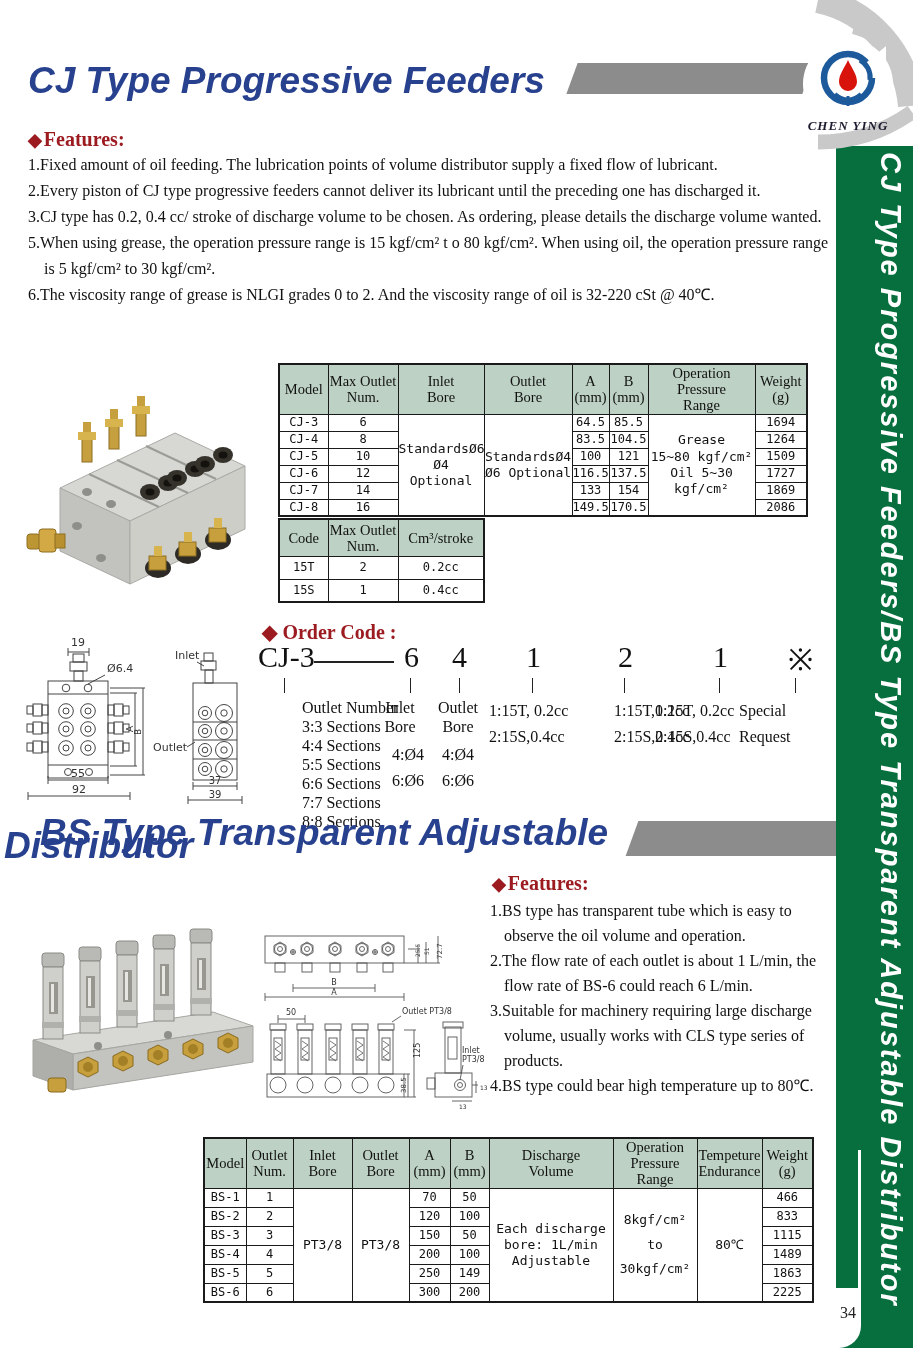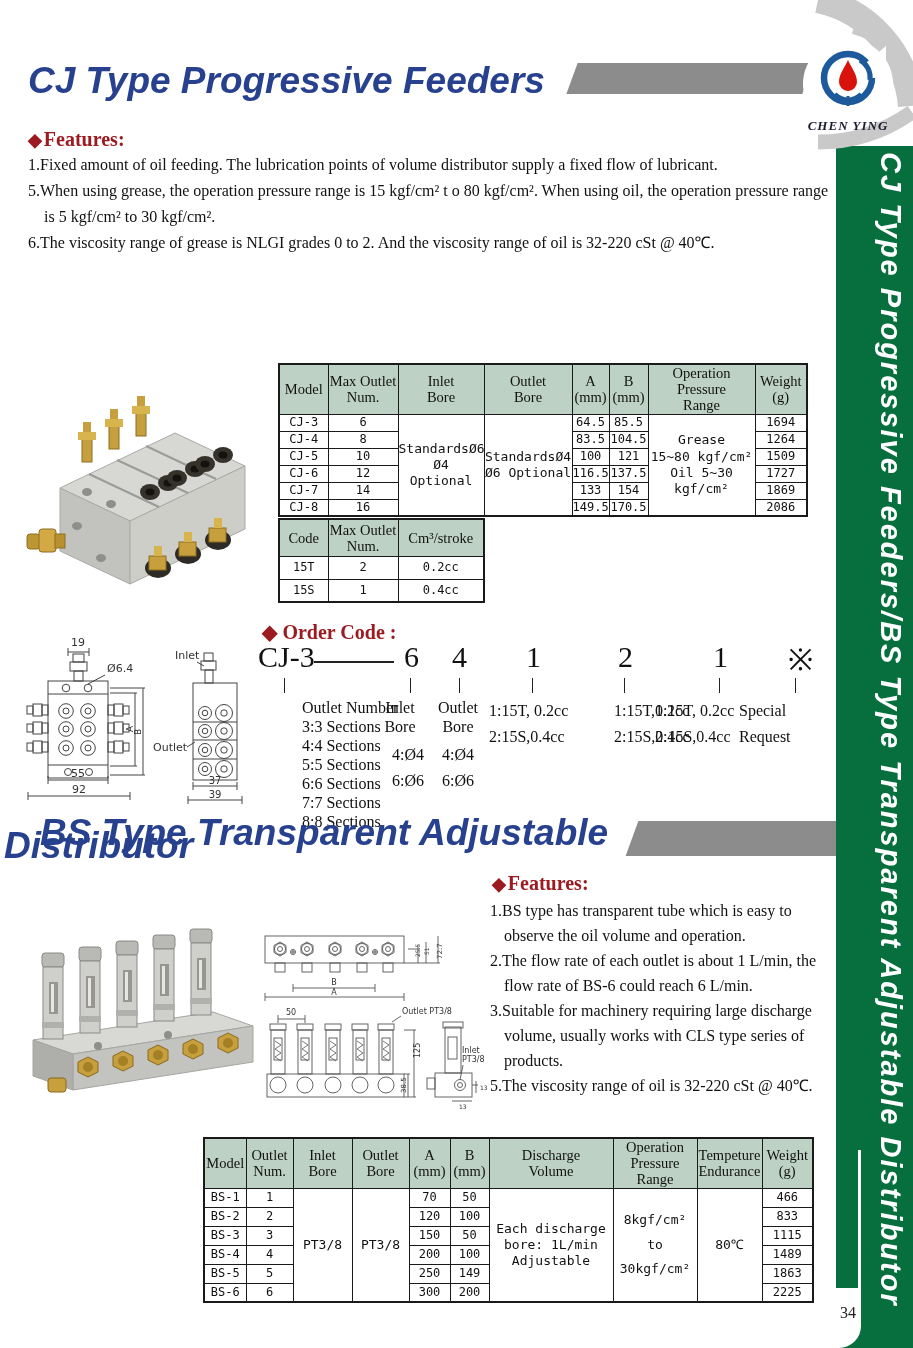--- a/index.html
+++ b/index.html
@@ -72,20 +72,22 @@
 </svg>
 
 <div class="abs big-title" style="left:28px; top:60px;">CJ Type Progressive Feeders</div>
 <div class="abs gray-bar" style="left:572px; top:63px; width:236px; height:31px;"></div>
 
 <div class="abs feat-head" style="left:28px; top:128px;">
   <span class="diamond">◆</span><span>Features:</span>
 </div>
 <div class="abs" style="left:28px; top:152px; width:806px;">
   <div class="feat">1.Fixed amount of oil feeding. The lubrication points of volume distributor supply a fixed flow of lubricant.</div>
+  <div class="feat">2.Every piston of CJ type progressive feeders cannot deliver its lubricant until the preceding one has discharged it.</div>
+  <div class="feat">3.CJ type has 0.2, 0.4 cc/ stroke of discharge volume to be chosen. As ordering, please details the discharge volume  wanted.</div>
   <div class="feat">5.When using grease, the operation pressure range is 15 kgf/cm² t o 80 kgf/cm². When using oil, the operation pressure range is 5 kgf/cm² to 30 kgf/cm².</div>
   <div class="feat">6.The viscosity range of grease is NLGI grades 0 to 2. And the viscosity range of oil is 32-220 cSt @ 40℃.</div>
 </div>
 
 <svg class="abs" style="left:25px; top:388px;" width="230" height="205" viewBox="0 0 230 205">
   <polygon points="35,100 150,45 220,78 105,133" fill="#d7d7d3" stroke="#a9a9a5" stroke-width="1"></polygon>
   <polygon points="35,100 105,133 105,196 35,163" fill="#c2c2be" stroke="#a9a9a5" stroke-width="1"></polygon>
   <polygon points="105,133 220,78 220,141 105,196" fill="#cecec9" stroke="#a9a9a5" stroke-width="1"></polygon>
   <line x1="64" y1="86" x2="134" y2="119" stroke="#9b9b97" stroke-width="2"></line>
   <line x1="92" y1="72" x2="163" y2="105" stroke="#9b9b97" stroke-width="2"></line>
@@ -439,21 +441,21 @@
 <div class="abs big-title" style="left:4px; top:825px;">Distributor</div>
 <div class="abs gray-bar" style="left:632px; top:821px; width:232px; height:35px;"></div>
 
 <div class="abs feat-head" style="left:492px; top:872px;">
   <span class="diamond">◆</span><span>Features:</span>
 </div>
 <div class="abs" style="left:490px; top:898px; width:348px;">
   <div class="feat-bs">1.BS type has transparent tube which is easy to observe the oil volume and operation.</div>
   <div class="feat-bs">2.The flow rate of each outlet is about 1 L/min, the flow rate of BS-6 could reach 6 L/min.</div>
   <div class="feat-bs">3.Suitable for machinery requiring large discharge volume, usually works with CLS type series of products.</div>
-  <div class="feat-bs">5.The viscosity range of oil is 32-220 cSt @ 40℃.</div>
+  <div class="feat-bs">4.BS type could bear high temperature up to 80℃.</div>
 </div>
 
 <svg class="abs" style="left:18px; top:900px;" width="245" height="205" viewBox="0 0 245 205">
   <polygon points="15,140 195,112 235,126 55,154" fill="#d8d8d4" stroke="#a5a5a1"></polygon>
   <polygon points="55,154 235,126 235,162 55,190" fill="#c3c3bf" stroke="#a5a5a1"></polygon>
   <polygon points="15,140 55,154 55,190 15,176" fill="#aeaeaa" stroke="#a5a5a1"></polygon>
   <g>
     <g>
       <rect x="24" y="53" width="22" height="14" rx="3" fill="#b9b9b5" stroke="#8a8a86"></rect>
       <rect x="25" y="67" width="20" height="72" fill="#cfcfcb" stroke="#8a8a86"></rect>

